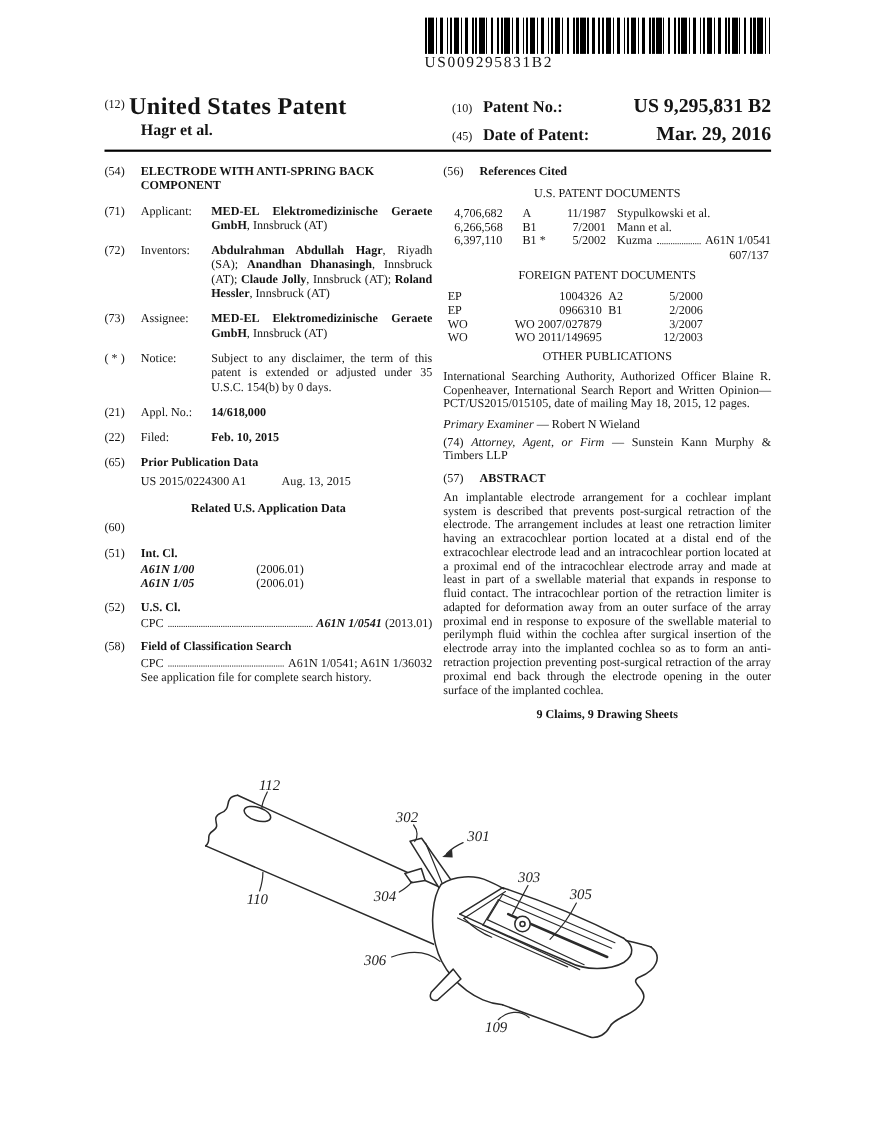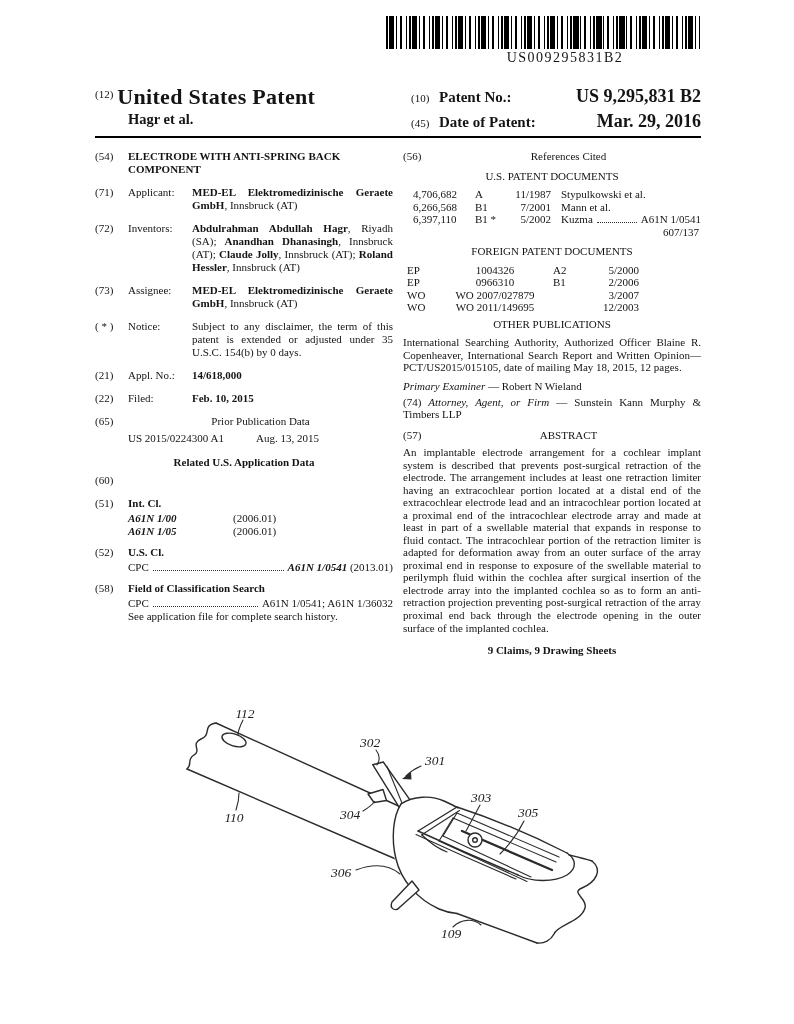--- a/index.html
+++ b/index.html
@@ -1,19 +1,19 @@
 <!DOCTYPE html>
 <html><head>
 <meta charset="utf-8">
 <style>
   html,body{margin:0;padding:0;background:#e8e8e8;}
   .page{position:relative;width:794px;height:1024px;background:#fff;margin:0 auto;
         font-family:"Liberation Serif",serif;color:#141414;overflow:hidden;}
   
-  .barcode-wrap{position:absolute;left:386px;top:16px;width:358px;text-align:center;}
+  .barcode-wrap{position:absolute;left:386px;top:16px;width:358px;text-align:left;}
   .barcode{height:33px;width:314px;
     background:repeating-linear-gradient(90deg,
       #000 0px,#000 2px,#fff 2px,#fff 3.5px,
       #000 3.5px,#000 8.5px,#fff 8.5px,#fff 10px,
       #000 10px,#000 11px,#fff 11px,#fff 14px,
       #000 14px,#000 16.5px,#fff 16.5px,#fff 20px,
       #000 20px,#000 21.5px,#fff 21.5px,#fff 23px);}
   .barcode-text{font-size:14px;letter-spacing:1.5px;margin-top:1px;}
   
   .header{position:absolute;left:95px;top:84px;width:606px;}
@@ -35,38 +35,38 @@
   .inum{flex:0 0 33px;}
   .ibody{flex:1;}
   .lblrow{display:flex;}
   .ilabel{flex:0 0 64px;}
   .itext{flex:1;text-align:justify;}
   b.nm{font-weight:bold;}
   .bold{font-weight:bold;}
   .bi{font-weight:bold;font-style:italic;}
   .just{text-align:justify;}
   .center{text-align:center;}
-  .sec-head{font-weight:normal;text-align:center;flex:1;}
+  .sec-head{font-weight:bold;text-align:left;flex:1;}
   .pubrow{display:flex;margin:3px 0 0 33px;}
   .pubrow .pno{flex:0 0 128px;}
   .classrow{display:flex;margin-left:33px;}
   .classrow .code{flex:0 0 105px;}
   .cpcrow{display:flex;margin-left:33px;align-items:baseline;}
   .dots{flex:1;border-bottom:1.4px dotted #333;margin:0 4px 2px 4px;height:8px;}
   
   .us-row{display:flex;margin-left:10px;align-items:baseline;}
   .us-row .no{flex:0 0 62px;}
   .us-row .kd{flex:0 0 30px;}
   .us-row .dt{flex:0 0 46px;text-align:right;}
   .us-row .nm2{padding-left:10px;}
   .us-row .rest{flex:1;display:flex;align-items:baseline;padding-left:10px;}
   .right-line{text-align:right;margin-right:2px;}
   .f-row{display:flex;margin-left:4px;}
   .f-row .cc{flex:0 0 36px;}
-  .f-row .fn{flex:0 0 104px;text-align:center;}
+  .f-row .fn{flex:0 0 104px;text-align:right;}
   .f-row .fk{flex:0 0 30px;padding-left:6px;}
   .f-row .fd{flex:0 0 56px;text-align:right;}
   .small-gap{margin-bottom:6px;}
   .h-caps{text-align:center;margin:7px 0 6px 0;}
   .exam{margin-bottom:3px;}
   .it{font-style:italic;}
   .claims{font-weight:bold;text-align:center;margin-top:10px;}
   
   .figure{position:absolute;left:150px;top:698px;width:500px;height:272px;}
   .fig-label{font-family:"Liberation Serif",serif;font-style:italic;font-size:13.5px;fill:#1c1c1c;}

